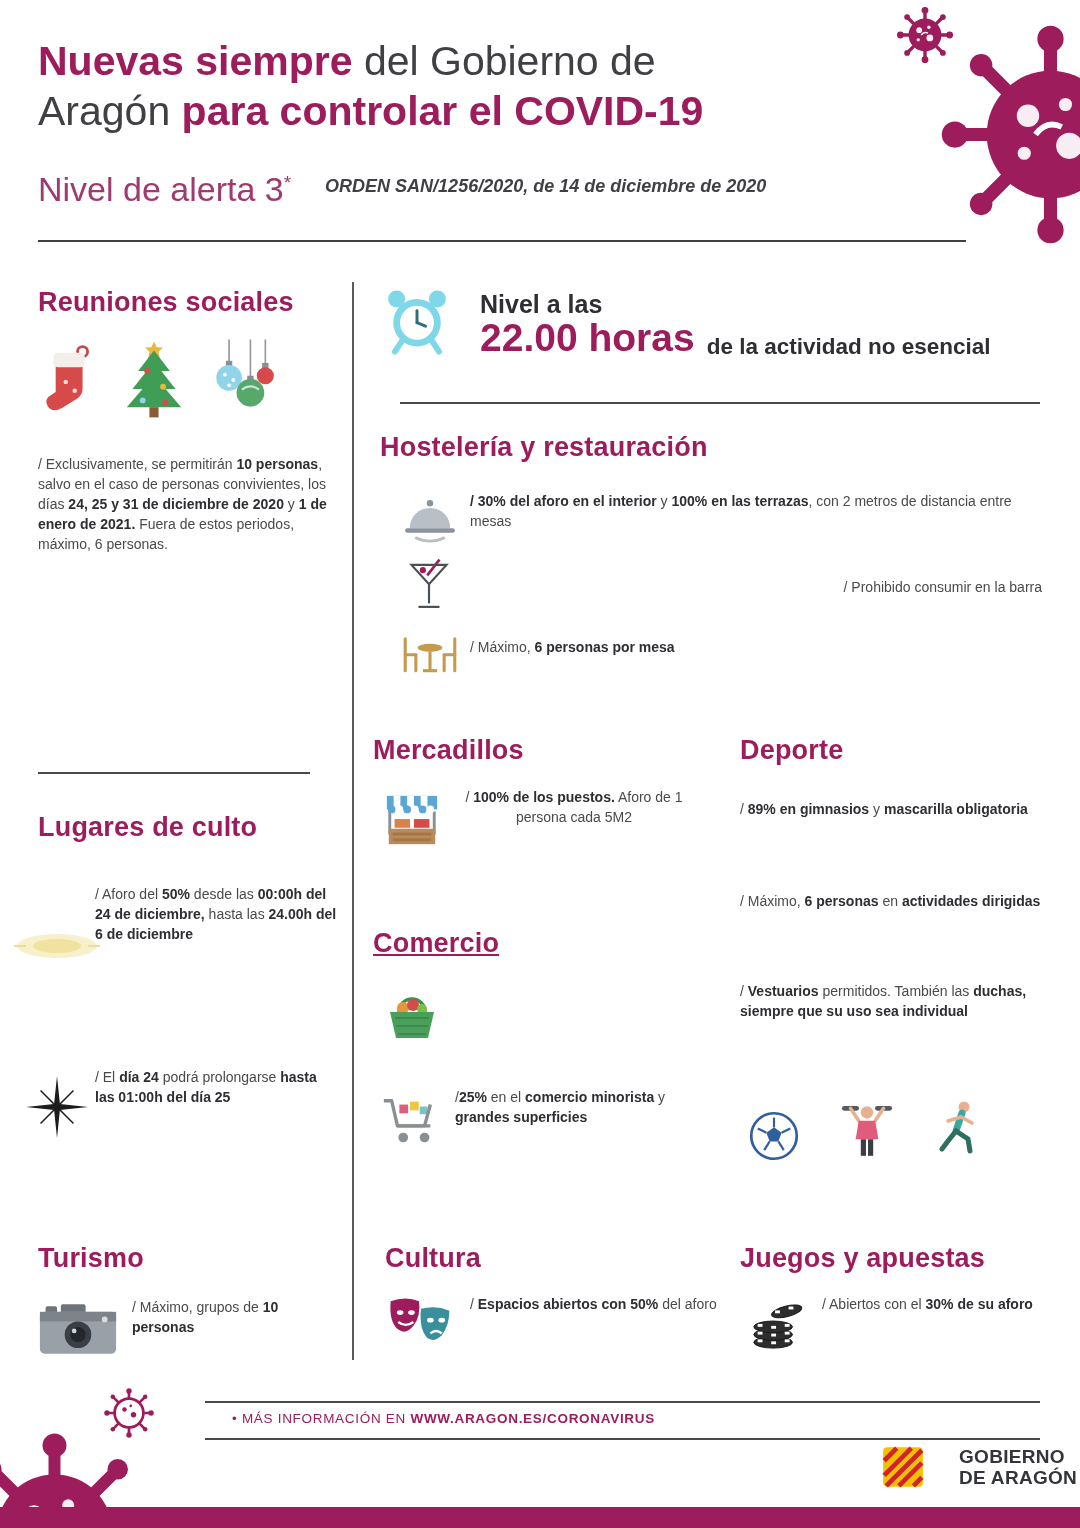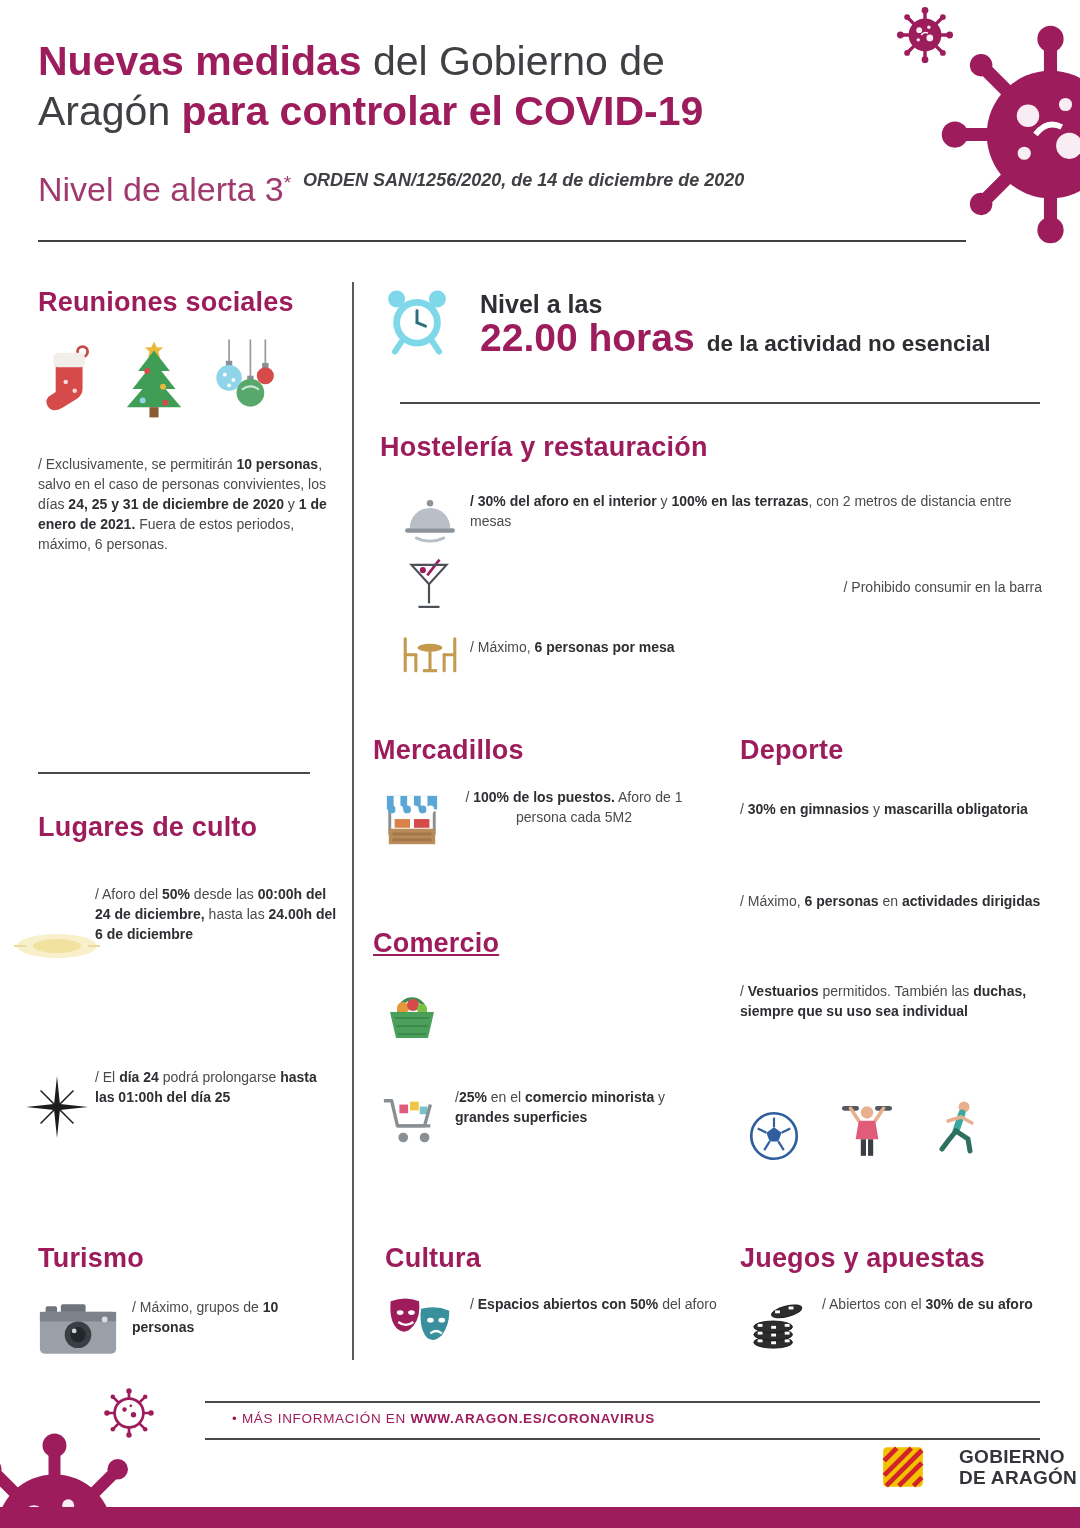--- a/index.html
+++ b/index.html
@@ -7,21 +7,21 @@
   .page {
     position:relative; width:1080px; height:1528px; background:#ffffff;
     font-family:"Liberation Sans","DejaVu Sans",sans-serif; color:#3f3f44;
     overflow:hidden;
   }
   .abs { position:absolute; }
 
   
   .title { font-size:41px; line-height:1.22; font-weight:400; color:#3f3f44; white-space:pre-wrap; }
   .title b { color:#9d1c5c; font-weight:700; }
-  .alert-row { display:flex; align-items:flex-start; gap:12px; }
+  .alert-row { display:flex; align-items:center; gap:34px; }
   .alert { font-size:34px; font-weight:400; color:#a03a6e; }
   .alert sup { font-size:19px; }
   .order { font-size:18px; font-style:italic; font-weight:700; color:#3f3f44; padding-bottom:7px; }
 
   
   .hr { background:#3f3f44; height:2px; }
   .thin { background:#4a4a4a; height:1.5px; }
   .vline { background:#5a5a5a; width:1.5px; }
 
   
@@ -102,21 +102,21 @@
         <circle cx="96" cy="96" r="5"></circle>
       <circle cx="50" cy="52" r="5"></circle>
         <circle cx="70" cy="64" r="6"></circle>
         <circle cx="64" cy="44" r="3"></circle>
     </g>
   </symbol>
 </svg>
 
 <div class="page">
 
-  <h1 class="abs title" style="left:38px; top:36px; width:880px;"><b>Nuevas medidas</b><span> del Gobierno de
+  <h1 class="abs title" style="left:38px; top:36px; width:880px;"><b>Nuevas siempre</b><span> del Gobierno de
 Aragón </span><b>para controlar el COVID-19</b></h1>
 
   <div class="abs alert-row" style="left:38px; top:170px;">
     <h2 class="alert"><span>Nivel de alerta 3</span><sup>*</sup></h2>
     <span class="order">ORDEN SAN/1256/2020, de 14 de diciembre de 2020</span>
   </div>
 
   <div class="abs hr" style="left:38px; top:240px; width:928px;"></div>
 
   <svg class="abs" style="left:896px; top:6px; width:58px; height:58px;" viewBox="0 0 120 120">
@@ -214,21 +214,21 @@
         <line x1="58" y1="66" x2="66" y2="78"></line>
     </g>
     <circle cx="40" cy="44" r="28" fill="#7fd8ea"></circle>
     <circle cx="40" cy="44" r="20" fill="#ffffff"></circle>
     <g stroke="#2e6f7e" stroke-width="3.5" stroke-linecap="round">
       <line x1="40" y1="44" x2="40" y2="30"></line>
         <line x1="40" y1="44" x2="50" y2="48"></line>
     </g>
   </svg>
   <div class="abs cierre-intro" style="left:480px; top:290px;">Nivel a las</div>
-  <div class="abs cierre-line2" style="left:480px; top:316px;">
+  <div class="abs cierre-line2" style="left:480px; top:316px;align-items:flex-end;">
     <span class="cierre-time">22.00 horas</span>
     <span class="cierre-suffix">de la actividad no esencial</span>
   </div>
   <div class="abs thin" style="left:400px; top:402px; width:640px;"></div>
 
   <h3 class="abs h2" style="left:380px; top:432px;">Hostelería y restauración</h3>
 
   <svg class="abs" style="left:402px; top:495px; width:56px; height:48px;" viewBox="0 0 60 52">
     <circle cx="30" cy="9" r="3.5" fill="#8d939a"></circle>
     <path d="M8 36 a22 22 0 0 1 44 0 z" fill="#b9bfc6"></path>
@@ -302,21 +302,21 @@
     <rect x="31" y="9" width="9" height="9" fill="#eec643"></rect>
     <rect x="41" y="14" width="8" height="8" fill="#7ac1c9"></rect>
     <path d="M4 8 h8 l6 26 h28 l6 -22" fill="none" stroke="#8a8f94" stroke-width="3.5" stroke-linejoin="round"></path>
     <line x1="18" y1="34" x2="52" y2="34" stroke="#8a8f94" stroke-width="3.5"></line>
     <circle cx="24" cy="46" r="5" fill="#8a8f94"></circle>
     <circle cx="46" cy="46" r="5" fill="#8a8f94"></circle>
   </svg>
   <p class="abs body" style="left:455px; top:1088px; width:252px;"><span>/</span><b>25%</b><span> en el </span><b>comercio minorista</b><span> y </span><b>grandes superficies</b></p>
 
   <h3 class="abs h2" style="left:740px; top:735px;">Deporte</h3>
-  <p class="abs body" style="left:740px; top:800px; width:302px;"><span>/ </span><b>30% en gimnasios</b><span> y </span><b>mascarilla obligatoria</b></p>
+  <p class="abs body" style="left:740px; top:800px; width:302px;"><span>/ </span><b>89% en gimnasios</b><span> y </span><b>mascarilla obligatoria</b></p>
   <p class="abs body" style="left:740px; top:892px; width:302px;"><span>/ Máximo, </span><b>6 personas</b><span> en </span><b>actividades dirigidas</b></p>
   <p class="abs body" style="left:740px; top:982px; width:312px;"><span>/ </span><b>Vestuarios</b><span> permitidos. También las </span><b>duchas, siempre que su uso sea individual</b></p>
 
   <div class="abs sports-row" style="left:748px; top:1098px;">
     <svg style="width:52px;height:52px;" viewBox="0 0 48 48">
       <circle cx="24" cy="24" r="21" fill="#ffffff" stroke="#2f5f9e" stroke-width="2.5"></circle>
       <polygon points="24,16 31,21 28,29 20,29 17,21" fill="#2f5f9e"></polygon>
       <g stroke="#2f5f9e" stroke-width="2">
         <line x1="24" y1="16" x2="24" y2="7"></line>
           <line x1="31" y1="21" x2="39" y2="17"></line>

